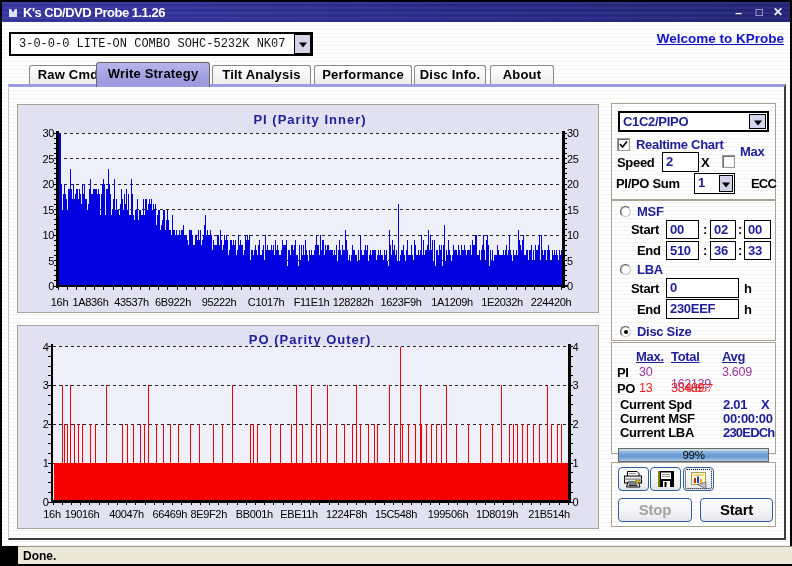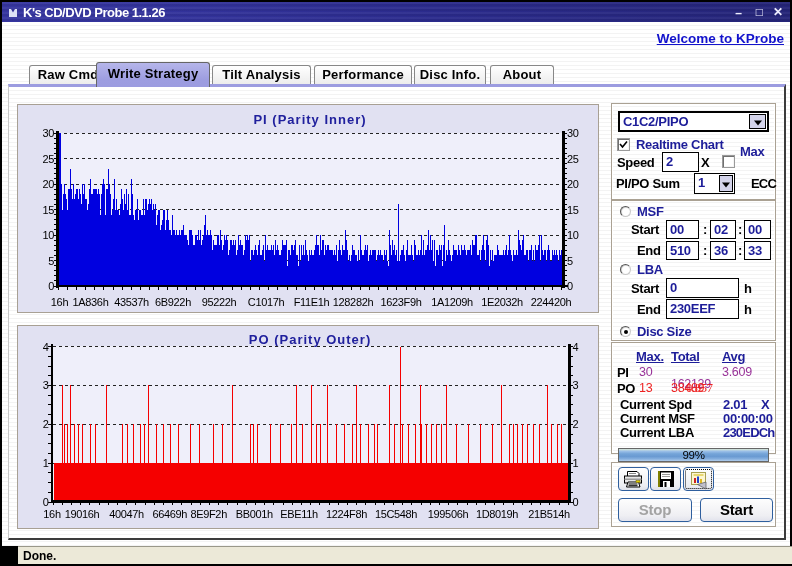--- a/index.html
+++ b/index.html
@@ -92,20 +92,26 @@
   <div id="titlebar" class="abs">
       <div class="streaks"></div>
     <div id="title-icon"></div>
     <div id="title-text">K's CD/DVD Probe 1.1.26</div>
     <div class="tbtn" style="right:48px; top:4px;">–</div>
     <div class="tbtn" style="right:27px; top:3px;">□</div>
     <div class="tbtn" style="right:7px; top:3px;">✕</div>
   </div>
   <div id="client" class="abs"></div>
 
+  <div id="drive" class="abs">
+      <span class="txt">3-0-0-0 LITE-ON COMBO SOHC-5232K NK07</span>
+    <div class="dd-btn">
+        <div class="dd-arrow"></div>
+      </div>
+  </div>
   <div id="welcome" class="abs">Welcome to KProbe</div>
 
   <div class="tab" style="left:29px; width:78px;">Raw Cmd</div>
   <div class="tab active" style="left:96px; width:114px;">Write Strategy</div>
   <div class="tab" style="left:212px; width:99px;">Tilt Analysis</div>
   <div class="tab" style="left:314px; width:98px;">Performance</div>
   <div class="tab" style="left:414px; width:72px;">Disc Info.</div>
   <div class="tab" style="left:490px; width:64px;">About</div>
   <div id="tabpanel" class="abs"></div>
 

